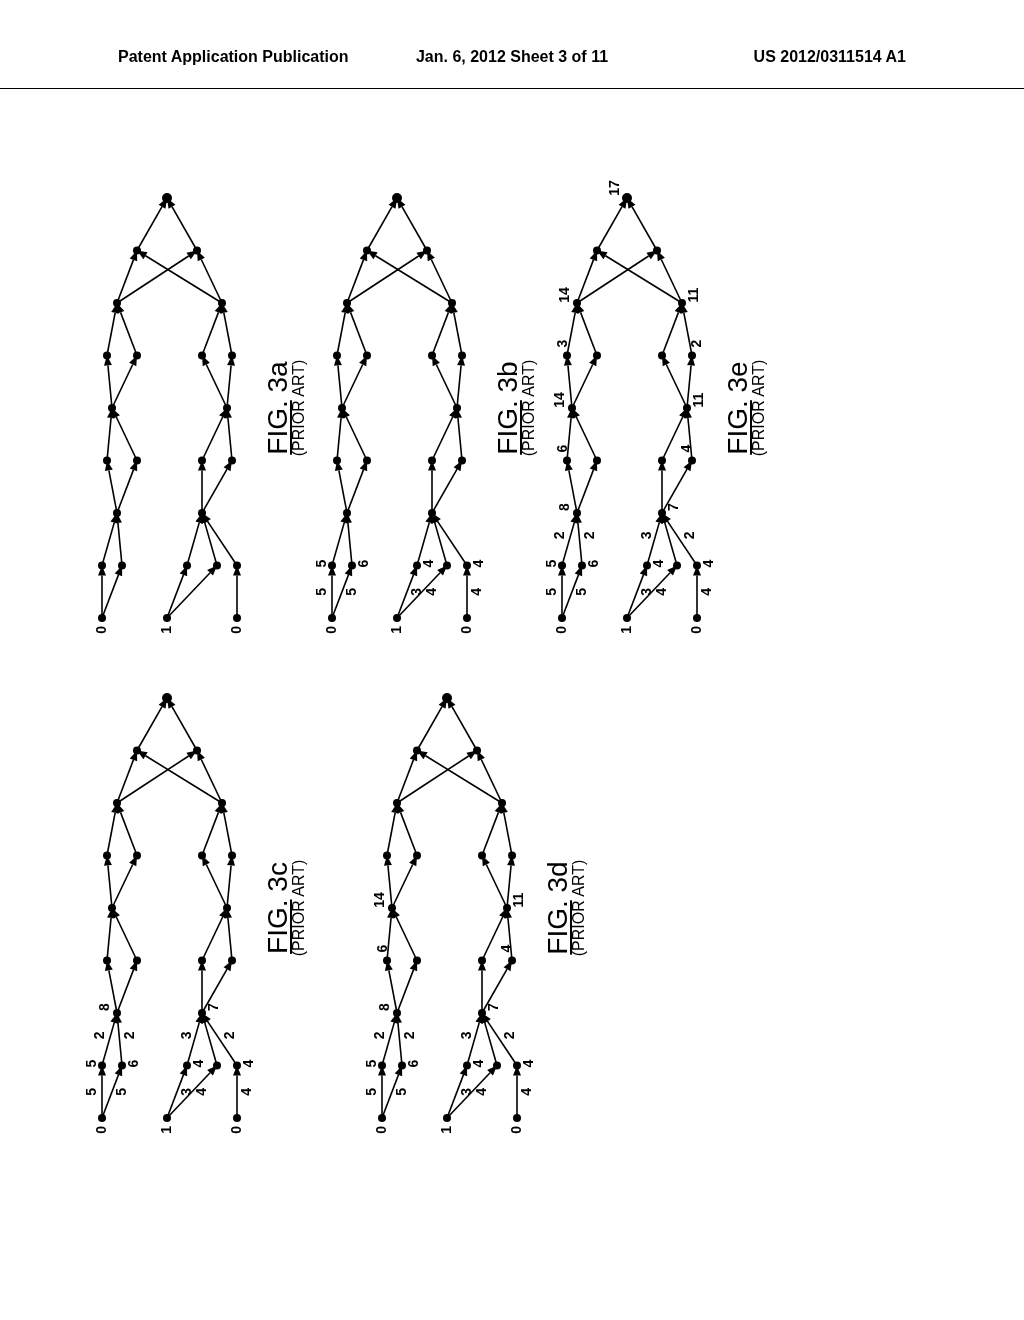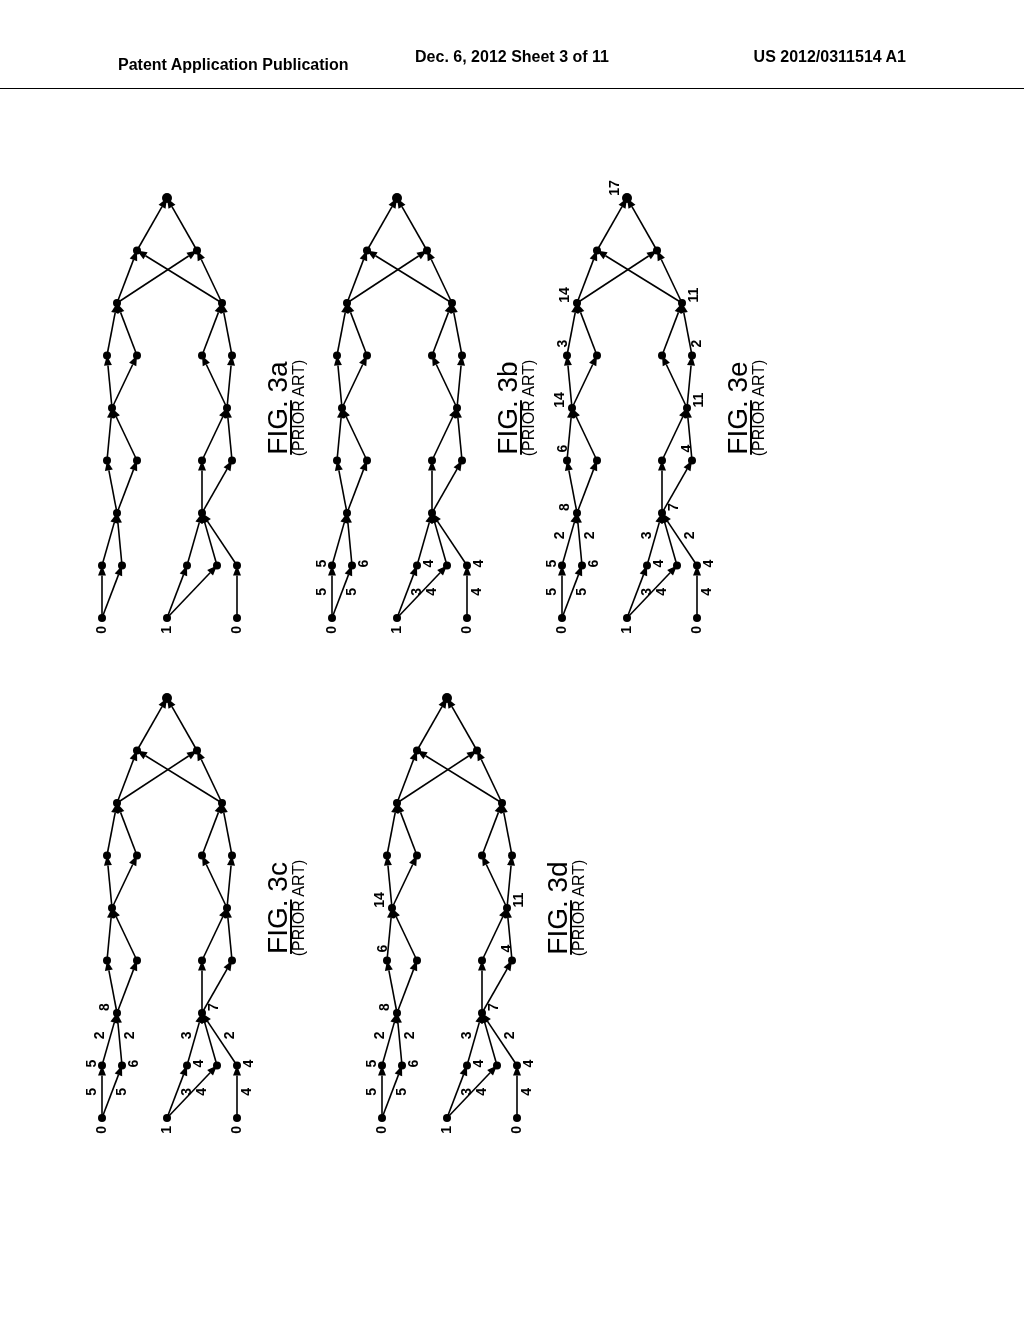--- a/index.html
+++ b/index.html
@@ -19,21 +19,20 @@
     right: 0;
     height: 40px;
     border-bottom: 1.5px solid #000;
   }
   .hd-left {
     position: absolute;
     left: 118px;
     top: 0;
     font-weight: bold;
     font-size: 16px;
-    margin-top: 8px;
   }
   .hd-center {
     position: absolute;
     left: 50%;
     transform: translateX(-50%);
     top: 0;
     font-size: 16px;
     font-weight: bold;
   }
   .hd-right {
@@ -73,21 +72,21 @@
     font-size: 16px;
     text-align: center;
     margin-top: -4px;
   }
 </style>
 </head>
 <body>
 
 <div class="header">
   <div class="hd-left">Patent Application Publication</div>
-  <div class="hd-center">Dec. 6, 2012  Sheet 3 of 11</div>
+  <div class="hd-center">Jan. 6, 2012  Sheet 3 of 11</div>
   <div class="hd-right">US 2012/0311514 A1</div>
 </div>
 
 <div class="stage">
 
   <div class="fig" style="left:-150px; top:130px; width:460px;">
     <svg id="svg-a" width="460" height="190">
         <line x1="20" y1="30" x2="62.5" y2="30" stroke="#000" stroke-width="1.6"></line>
         <polygon points="72.5,30 62.5,34 62.5,26" fill="#000"></polygon>
         <line x1="20" y1="30" x2="63.15512265071032" y2="46.44004672408012" stroke="#000" stroke-width="1.6"></line>

